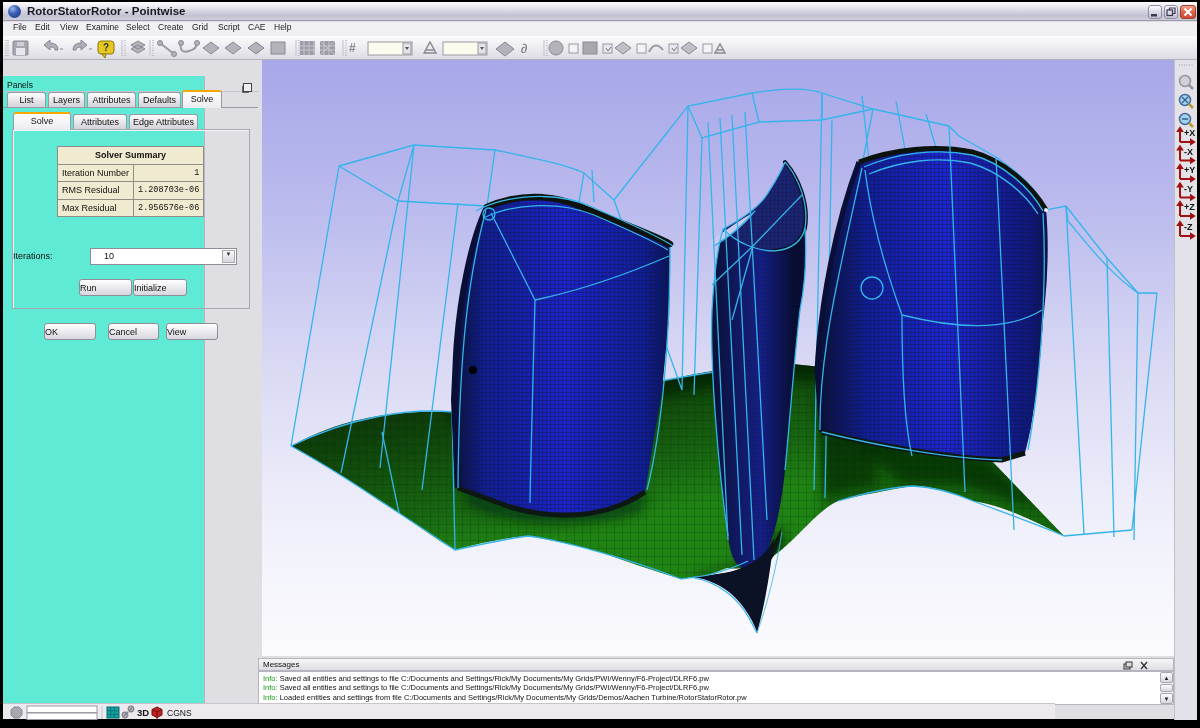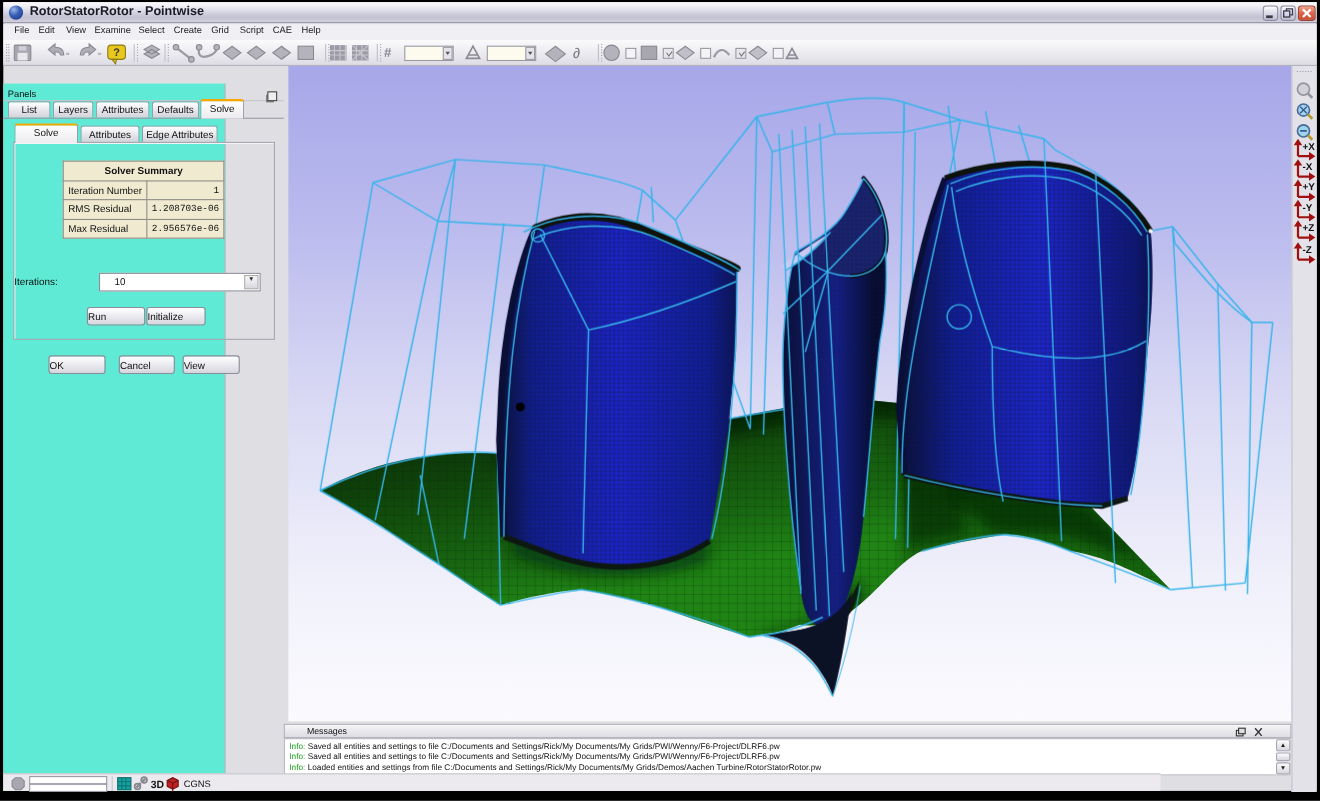--- a/index.html
+++ b/index.html
@@ -36,21 +36,21 @@
 table#solver td.v { font-family:"Liberation Mono", monospace; font-size:8.5px; text-align:right; min-width:56px;}
 .btn { position:absolute; height:17px; border:1px solid #8e8d99; border-radius:3px;
   background:linear-gradient(#ffffff, #e7e6ec 60%, #d8d7df); font-size:9px; color:#111; text-align:left; line-height:16px;}
 #iterlbl { position:absolute; left:0px; top:121px; font-size:9px; color:#111;}
 #spin { position:absolute; left:77px; top:118px; width:147px; height:17px; background:#fff; border:1px solid #8e8d99; font-size:9px; padding:2px 13px; color:#111;}
 #spinarr { position:absolute; right:1px; top:1px; width:13px; height:13px; background:linear-gradient(#f8f8fa,#d8d7df); border:1px solid #aaa; font-size:6px; text-align:center; line-height:6px; color:#333;}
 #view { position:absolute; left:259px; top:58px; width:912px; height:596px; }
 #rdock { position:absolute; left:1171px; top:58px; width:23px; height:660px; background:#e3e2e8; border-left:1px solid #c0bfc8; }
 #messages { position:absolute; left:255px; top:653px; width:916px; height:50px; background:#dfdee3; }
 #msghdr { position:absolute; left:0; top:3px; width:100%; height:13px; background:linear-gradient(#f6f6f8,#dddce2);
-  border:1px solid #b6b5be; font-size:8px; color:#111; padding:1px 20px;}
+  border:1px solid #b6b5be; font-size:8px; color:#111; padding:1px 4px;}
 #msgbody { position:absolute; left:0; top:16px; width:100%; height:34px; background:#fff; border:1px solid #b6b5be;
   font-size:7.5px; color:#111; padding:2px 4px 0; line-height:9.3px; white-space:nowrap;}
 #msgbody .i { color:#1ca01c; }
 #msgscroll { position:absolute; right:1px; top:17px; width:13px; height:32px; background:#f0eff3;}
 .sbtn { position:absolute; left:0; width:13px; height:11px; border:1px solid #a9a8b2; border-radius:2px; background:linear-gradient(#fcfcfd,#d8d7df); font-size:6px; text-align:center; line-height:10px; color:#222;}
 #statusbar { position:absolute; left:0; top:701px; width:1052px; height:16px; background:#eceaef; border-top:1px solid #c6c5cc; font-size:8px; color:#111;}
 </style>
 </head>
 <body>
 <div id="win">

